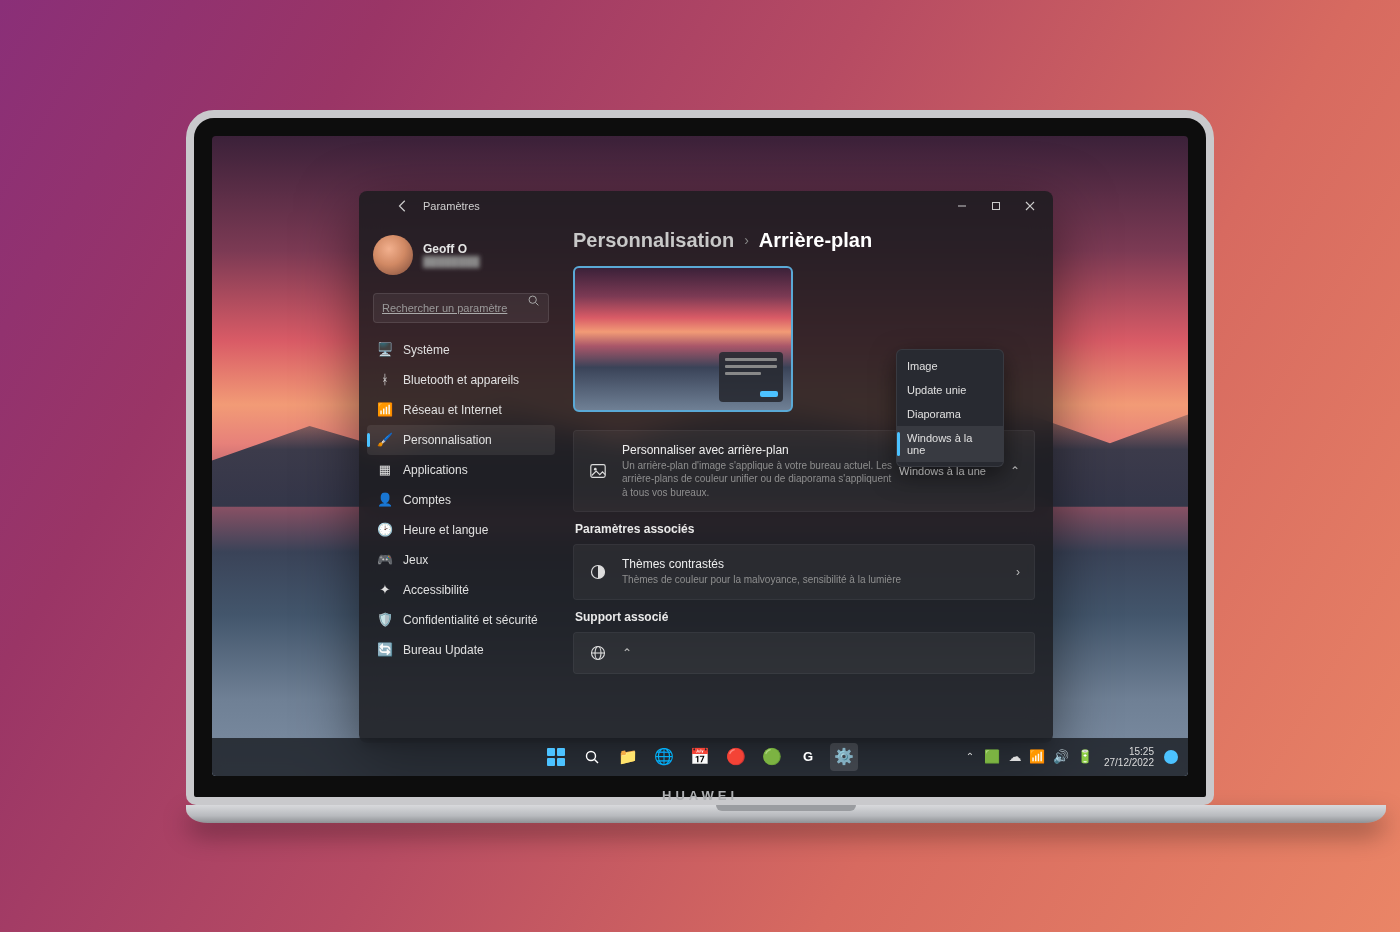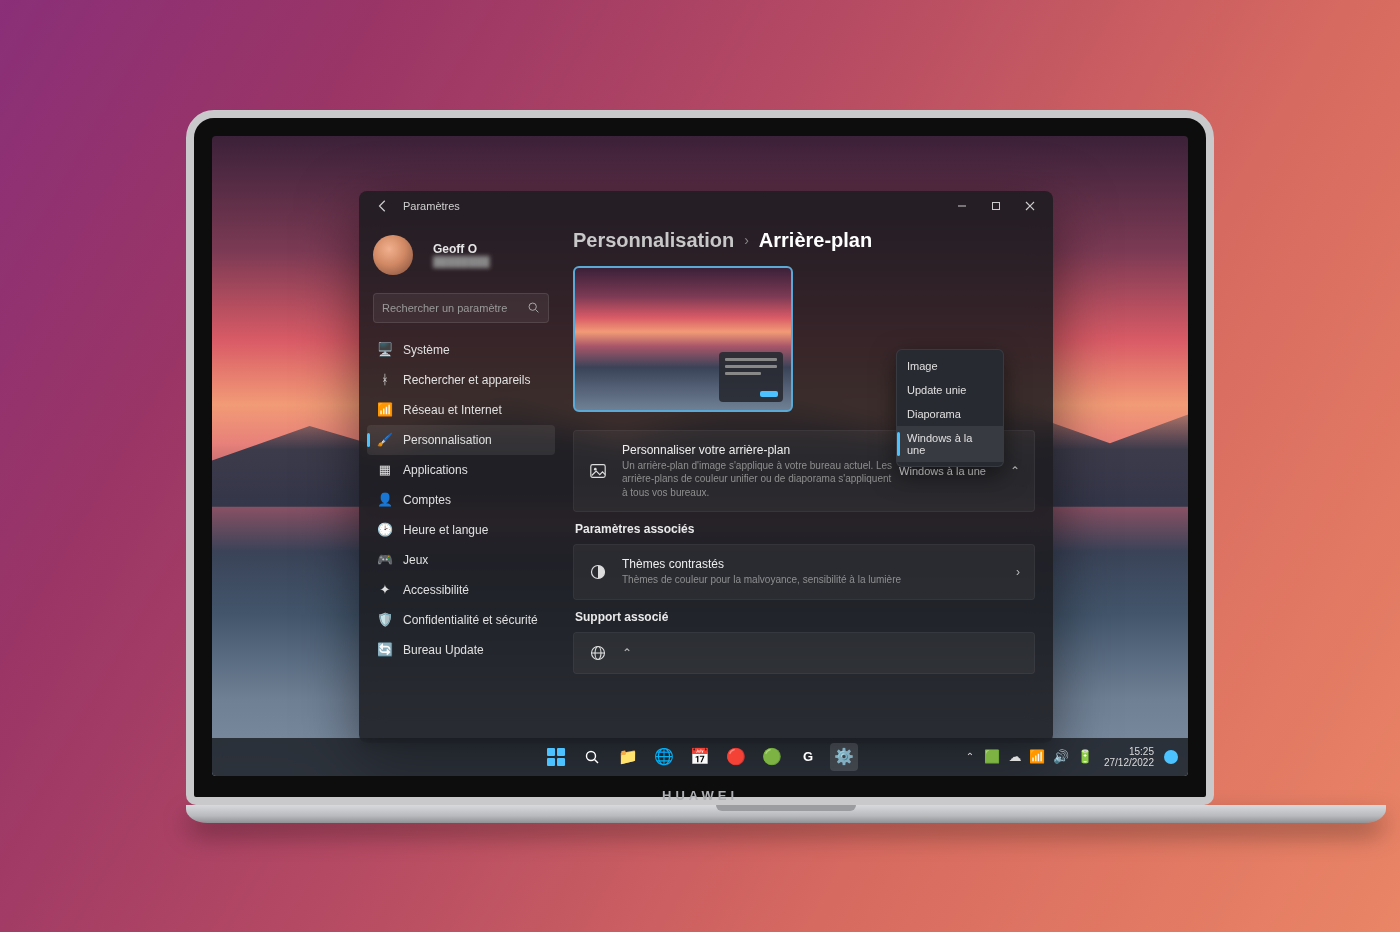--- a/index.html
+++ b/index.html
@@ -63,44 +63,44 @@
 
 .window {
   position:absolute; left:147px; top:55px; width:694px; height:552px;
   background: rgba(27,27,30,0.85);
   backdrop-filter: blur(12px);
   border-radius:8px;
   display:flex; flex-direction:column;
   color:#e6e6e6;
   box-shadow: 0 20px 60px rgba(0,0,0,0.5);
 }
-.titlebar { height:30px; display:flex; align-items:center; padding:0 6px; }
+.titlebar { height:30px; display:flex; align-items:center; padding:0 6px;margin-left:20px; }
 .titlebar-left { display:flex; align-items:center; gap:10px; padding-left:8px; }
 .back-btn { width:20px; height:20px; display:flex; align-items:center; justify-content:center; cursor:pointer; color:#ccc; }
 .title-text { font-size:11px; color:#d0d0d0; }
 .win-controls { margin-left:auto; display:flex; }
 .win-btn { width:34px; height:28px; display:flex; align-items:center; justify-content:center; color:#ccc; cursor:pointer; font-size:11px; }
 
 .window-body { flex:1; display:flex; overflow:hidden; }
 
 
 .sidebar { width:200px; padding:8px 4px 8px 8px; display:flex; flex-direction:column; gap:4px; overflow-y:auto; }
-.profile { display:flex; align-items:center; gap:20px; padding:6px 6px 10px 6px; }
+.profile { display:flex; align-items:center; gap:10px; padding:6px 6px 10px 6px; }
 .avatar { width:40px; height:40px; border-radius:50%; background: radial-gradient(circle at 40% 35%, #f2b08e 0%, #d18964 45%, #7a4a3a 100%); }
 .profile-meta { display:flex; flex-direction:column; }
 .profile-name { font-size:12px; font-weight:600; }
 .profile-sub { font-size:10px; color:#8a8a8a; filter: blur(2px); }
 
 .search {
   margin:4px 6px 8px 6px; height:30px;
   background: rgba(255,255,255,0.06);
   border:1px solid rgba(255,255,255,0.1);
   border-radius:4px;
-  display:flex; align-items:center; padding:0 8px;
-  color:#aaa; font-size:11px;
+  display:flex; padding:0 8px;
+  color:#aaa; font-size:11px;text-decoration:underline;
 }
 .search input { flex:1; background:none; border:none; outline:none; color:#ddd; font-size:11px; }
 .search input::placeholder { color:#9a9a9a; }
 
 .nav-item {
   display:flex; align-items:center; gap:10px;
   height:30px; padding:0 10px; border-radius:4px;
   font-size:12px; color:#e0e0e0; cursor:pointer;
   position:relative;
 }
@@ -237,21 +237,21 @@
                   </span>
               </div>
 
               <div id="nav-list">
                   <div class="nav-item">
                     <span class="nav-ico">🖥️</span>
                     <span>Système</span>
                   </div>
                   <div class="nav-item">
                     <span class="nav-ico">ᚼ</span>
-                    <span>Rechercher et appareils</span>
+                    <span>Bluetooth et appareils</span>
                   </div>
                   <div class="nav-item">
                     <span class="nav-ico">📶</span>
                     <span>Réseau et Internet</span>
                   </div>
                   <div class="nav-item active">
                     <span class="nav-ico">🖌️</span>
                     <span>Personnalisation</span>
                   </div>
                   <div class="nav-item">
@@ -303,21 +303,21 @@
 
               <div class="card" style="padding-right:140px">
                 <div class="card-ico">
                   <svg width="18" height="18" viewBox="0 0 20 20">
                       <rect x="2" y="3" width="16" height="14" rx="2" fill="none" stroke="currentColor" stroke-width="1.3"></rect>
                       <circle cx="7" cy="8" r="1.5" fill="currentColor"></circle>
                       <path d="M3 15 L8 10 L12 14 L15 11 L18 14" fill="none" stroke="currentColor" stroke-width="1.3"></path>
                     </svg>
                 </div>
                 <div class="card-text">
-                  <div class="card-title">Personnaliser votre arrière-plan</div>
+                  <div class="card-title">Personnaliser avec arrière-plan</div>
                   <div class="card-sub">Un arrière-plan d'image s'applique à votre bureau actuel. Les arrière-plans de couleur unifier ou de diaporama s'appliquent à tous vos bureaux.</div>
                 </div>
 
                 <div class="dd-trigger">
                   <span class="dd-selected">Windows à la une</span>
                   <span class="card-chevron">⌃</span>
                 </div>
 
                 <div class="dropdown" id="dd-menu">
                     <div class="dd-item">Image</div>

